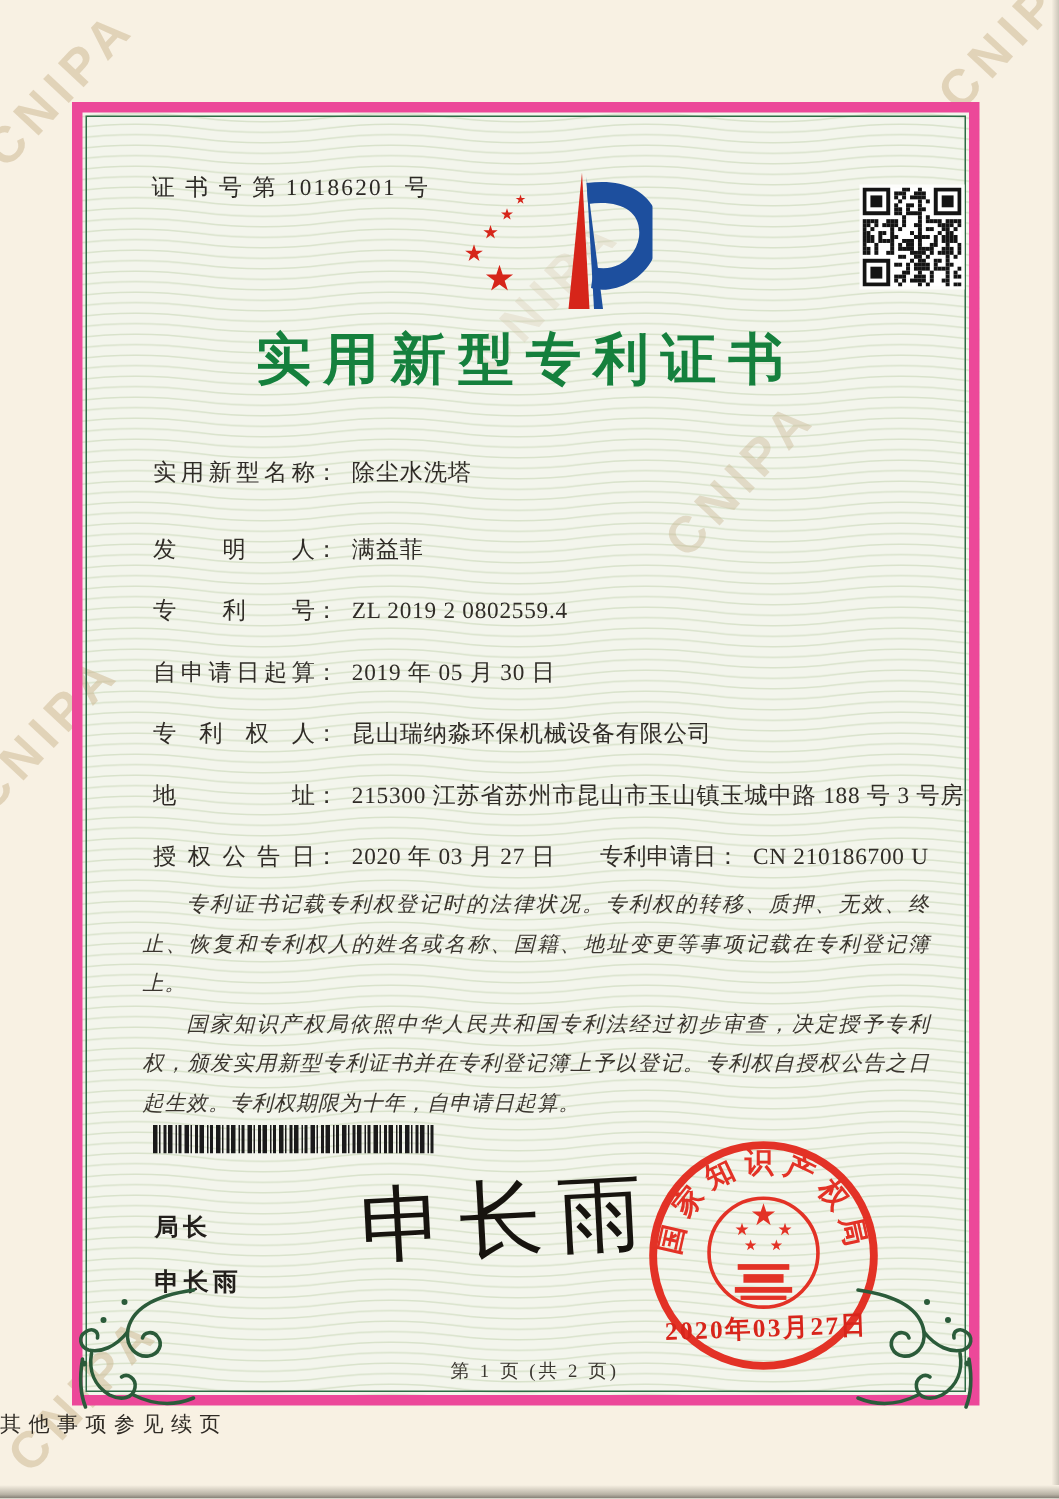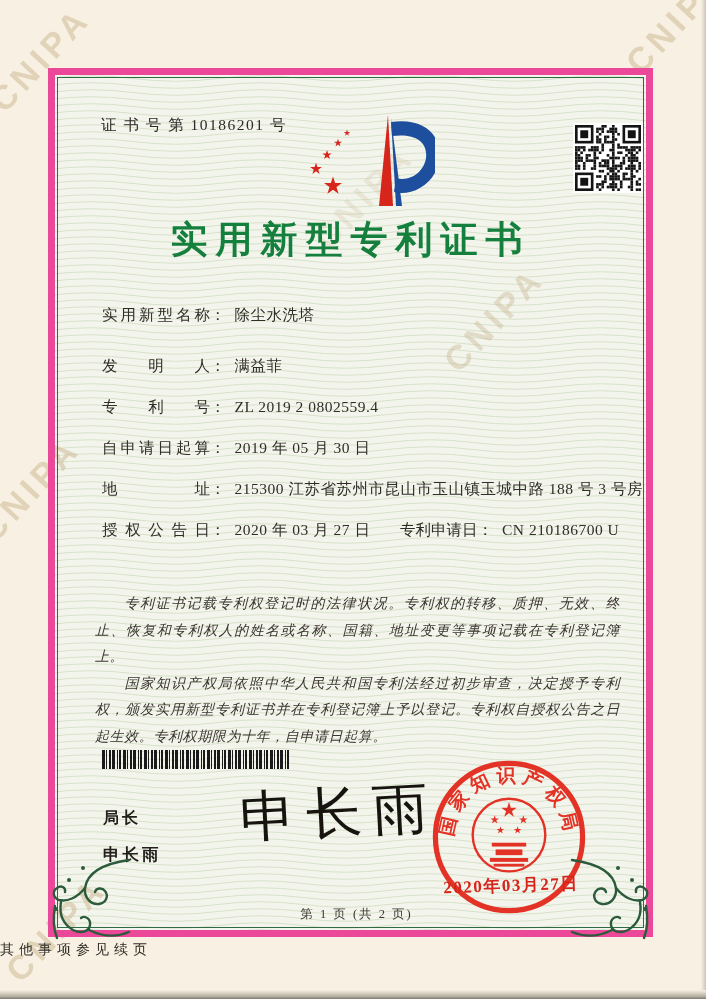--- a/index.html
+++ b/index.html
@@ -396,20 +396,23 @@
     <div class="frow">
       <span class="flabel">发明人</span><span>：</span><span class="fvalue">满益菲</span>
     </div>
     <div class="frow">
       <span class="flabel">专利号</span><span>：</span><span class="fvalue">ZL 2019 2 0802559.4</span>
     </div>
     <div class="frow">
       <span class="flabel">自申请日起算</span><span>：</span><span class="fvalue">2019 年 05 月 30 日</span>
     </div>
     <div class="frow">
+      <span class="flabel">专利权人</span><span>：</span><span class="fvalue">昆山瑞纳淼环保机械设备有限公司</span>
+    </div>
+    <div class="frow">
       <span class="flabel">地址</span><span>：</span><span class="fvalue">215300 江苏省苏州市昆山市玉山镇玉城中路 188 号 3 号房</span>
     </div>
     <div class="frow">
       <span class="flabel">授权公告日</span><span>：</span><span class="fvalue">2020 年 03 月 27 日</span>
       <span class="grant-no">
         <span>专利申请日</span><span>：</span><span class="fvalue">CN 210186700 U</span>
       </span>
     </div>
   </div>
 

